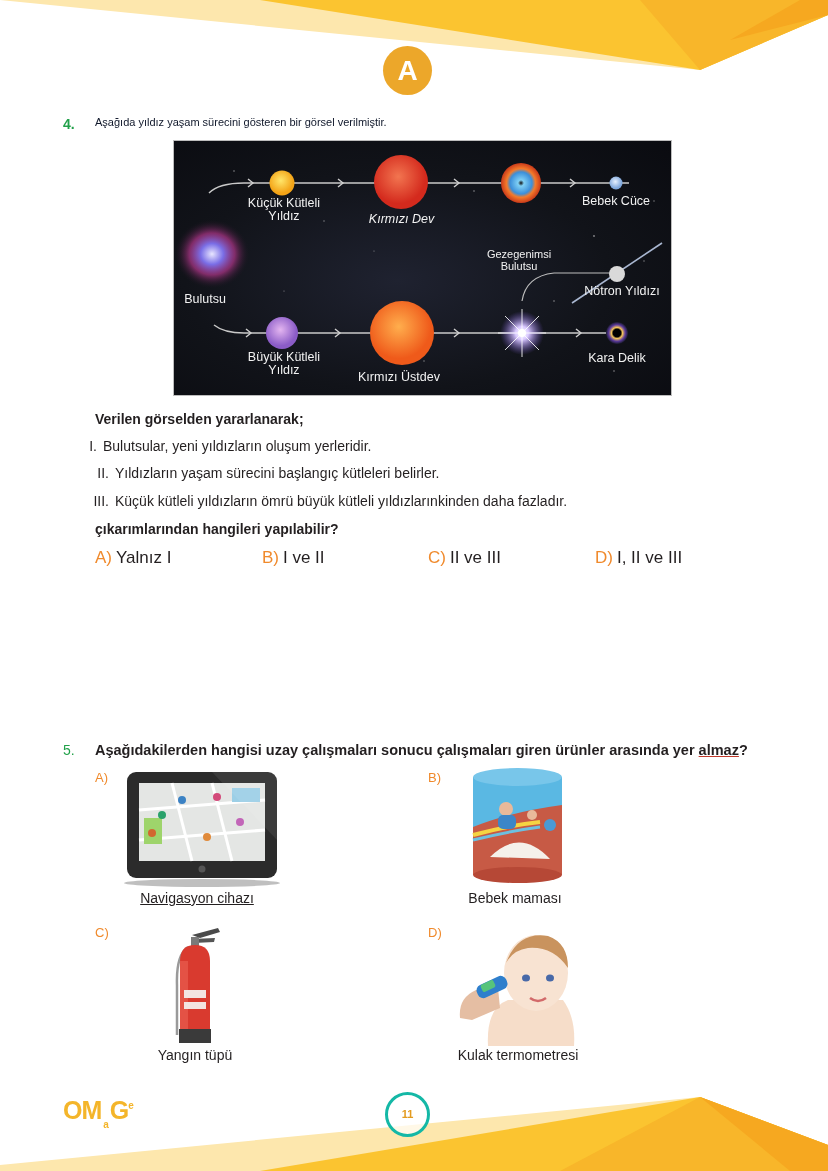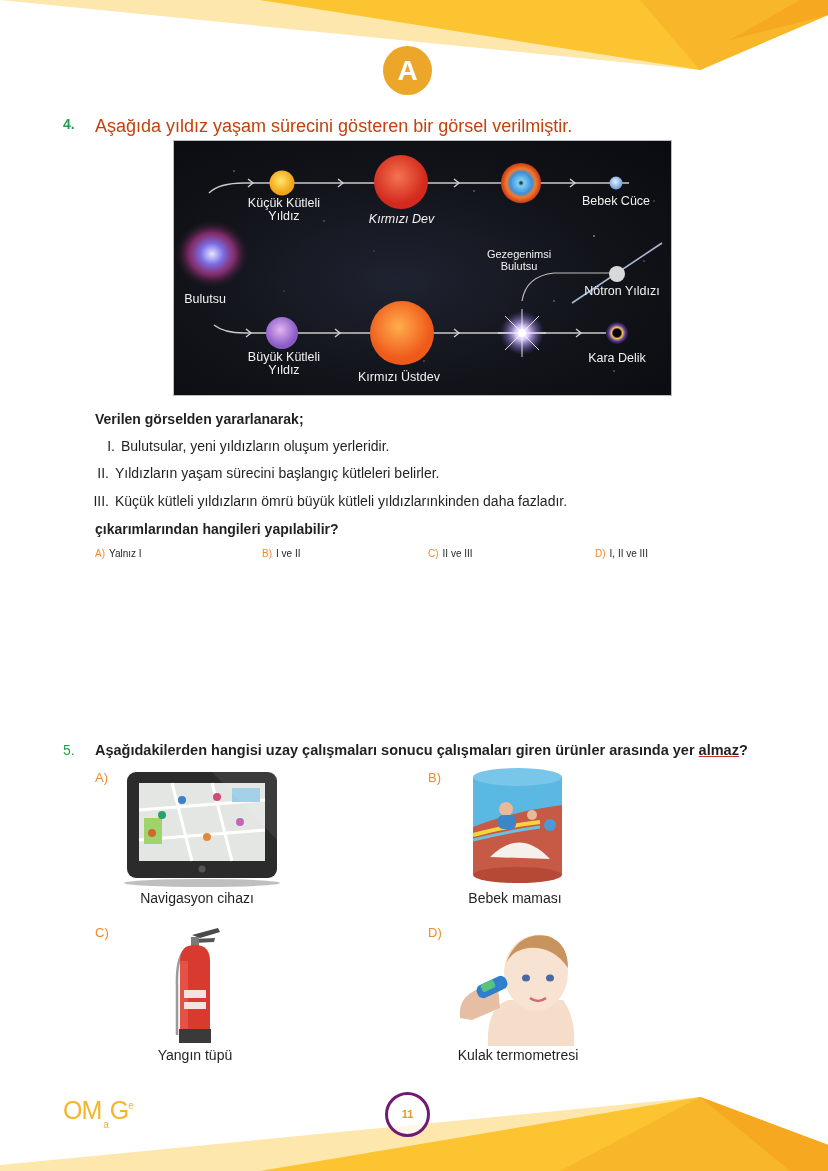--- a/index.html
+++ b/index.html
@@ -12,57 +12,57 @@
 
   
   .band { position: absolute; left: 0; width: 828px; }
   .section-badge {
     position: absolute; left: 383px; top: 46px; width: 49px; height: 49px;
     border-radius: 50%; background: #eca72a; color: #fff;
     font-weight: bold; font-size: 28px; text-align: center; line-height: 49px;
   }
 
   .qnum { position: absolute; font-weight: bold; font-size: 14px; color: #22a14a; }
-  .qtext { position: absolute; font-size: 18px; color: #c2410c; }
+  .qtext { position: absolute; font-size: 11px; color: #0f172a; }
 
   
   .diagram {
     position: absolute; left: 173px; top: 140px; width: 499px; height: 256px;
     background: radial-gradient(ellipse at 45% 55%, #1f2230 0%, #111319 55%, #0a0b10 100%);
     border: 1px solid #bdbdbd; overflow: hidden;
   }
   .diagram svg { position: absolute; left: 0; top: 0; }
   .dlabel {
     position: absolute; color: #f2f2f2; font-size: 12.5px; text-align: center;
     line-height: 13px; white-space: nowrap;
   }
   .dlabel.small { font-size: 11px; line-height: 12px; margin-top: 35px; }
 
   .stmt-head { position: absolute; left: 95px; top: 411px; font-weight: bold; font-size: 14px; }
   .stmt { position: absolute; font-size: 14px; white-space: nowrap; }
   .stmt .roman { display: inline-block; text-align: right; width: 20px; margin-right: 6px; }
   .question-end { position: absolute; left: 95px; top: 521px; font-weight: bold; font-size: 14px; }
 
-  .choice { position: absolute; top: 548px; font-size: 10px; white-space: nowrap; }
+  .choice { position: absolute; top: 548px; font-size: 17px; white-space: nowrap; }
   .choice .letter { color: #f08a2c; margin-right: 4px; }
 
   .q5-text { position: absolute; left: 95px; top: 742px; font-weight: bold; font-size: 14.5px; white-space: nowrap; }
   .q5-text .underlined { text-decoration: underline; text-decoration-color: #c0392b; }
 
   .opt-letter { position: absolute; font-size: 13px; color: #f08a2c; }
   .opt-caption { position: absolute; font-size: 14px; text-align: center; white-space: nowrap; }
   .opt-img { position: absolute; }
 
   .page-num {
     position: absolute; left: 385px; top: 1092px; width: 45px; height: 45px;
-    border-radius: 50%; border: 3px solid #701a75; background: rgba(255,255,255,0.7);
+    border-radius: 50%; border: 3px solid #14b8a6; background: rgba(255,255,255,0.7);
     text-align: center; line-height: 39px; font-size: 11px; font-weight: bold; color: #e39b20;
   }
   .brand {
-    position: absolute; left: 63px; top: 1096px; font-weight: normal; font-size: 25px;
+    position: absolute; left: 63px; top: 1096px; font-weight: bold; font-size: 25px;
     color: #f4b52a; letter-spacing: -1px;
   }
   .brand .sub { font-size: 10px; position: relative; top: 9px; margin: 0 2px; }
   .brand .sup { font-size: 10px; position: relative; top: -10px; }
 </style>
 </head>
 <body>
 
 <svg class="band" style="top:0" width="828" height="80" viewBox="0 0 828 80">
   <polygon points="0,0 828,0 828,15 700,70" fill="#fde7ad"></polygon>
@@ -198,21 +198,21 @@
   </div>
   <div class="dlabel" style="left:172px; top:230px; width:106px;">Kırmızı Üstdev</div>
   <div class="dlabel small" style="left:305px; top:220px; width:80px;">
     <div>Süpernova</div>
     <div>Patlaması</div>
   </div>
   <div class="dlabel" style="left:403px; top:211px; width:80px;">Kara Delik</div>
 </div>
 
 <div class="stmt-head">Verilen görselden yararlanarak;</div>
-<div class="stmt" style="left:95px; top:438px;">
+<div class="stmt" style="left:77px; top:438px;">
   <span class="roman">I.</span><span>Bulutsular, yeni yıldızların oluşum yerleridir.</span>
 </div>
 <div class="stmt" style="left:89px; top:465px;">
   <span class="roman">II.</span><span>Yıldızların yaşam sürecini başlangıç kütleleri belirler.</span>
 </div>
 <div class="stmt" style="left:89px; top:493px;">
   <span class="roman">III.</span><span>Küçük kütleli yıldızların ömrü büyük kütleli yıldızlarınkinden daha fazladır.</span>
 </div>
 <div class="question-end">çıkarımlarından hangileri yapılabilir?</div>
 
@@ -249,21 +249,21 @@
   <rect x="110" y="18" width="28" height="14" fill="#9ccfe6"></rect>
   <circle cx="60" cy="30" r="4" fill="#3b82c4"></circle>
     <circle cx="40" cy="45" r="4" fill="#2aa16b"></circle>
   <circle cx="95" cy="27" r="4" fill="#d34a7a"></circle>
     <circle cx="118" cy="52" r="4" fill="#c266b8"></circle>
   <circle cx="85" cy="67" r="4" fill="#e08a3a"></circle>
     <circle cx="30" cy="63" r="4" fill="#d2682f"></circle>
   <circle cx="80" cy="99" r="3.5" fill="#555"></circle>
   <polygon points="90,2 155,2 155,70" fill="#ffffff" opacity="0.08"></polygon>
 </svg>
-<div class="opt-caption" style="left:122px; top:890px; width:150px;">Navigasyon cihazı</div>
+<div class="opt-caption" style="left:122px; top:890px; width:150px;text-decoration:underline;">Navigasyon cihazı</div>
 
 <div class="opt-letter" style="left:428px; top:770px;">B)</div>
 <svg class="opt-img" style="left:470px; top:767px;" width="95" height="118" viewBox="0 0 95 118">
   <rect x="3" y="10" width="89" height="98" fill="#5ab8e3"></rect>
   <ellipse cx="47.5" cy="10" rx="44.5" ry="9" fill="#78c6ea"></ellipse>
   <path d="M3 60 Q 40 45 92 38 L 92 108 L 3 108 Z" fill="#c75a45"></path>
   <path d="M3 68 Q 40 58 70 55" stroke="#f5d442" stroke-width="4" fill="none"></path>
   <path d="M3 73 Q 40 64 70 60" stroke="#6cc0e0" stroke-width="3" fill="none"></path>
   <path d="M20 90 Q 50 60 80 92 Z" fill="#f5f1ea"></path>
   <circle cx="36" cy="42" r="7" fill="#e9b99a"></circle>

